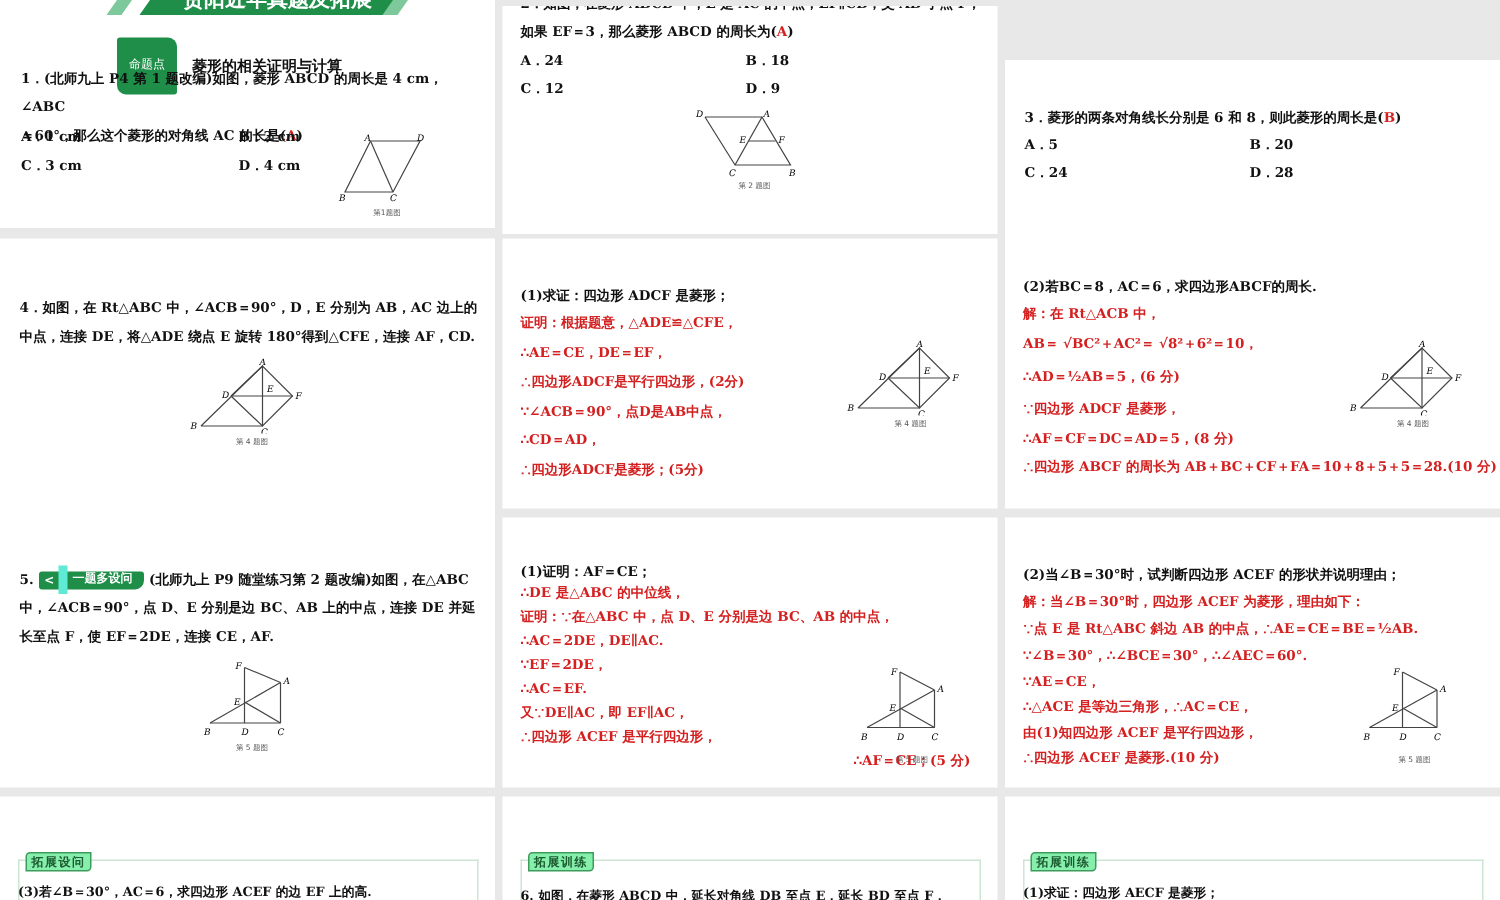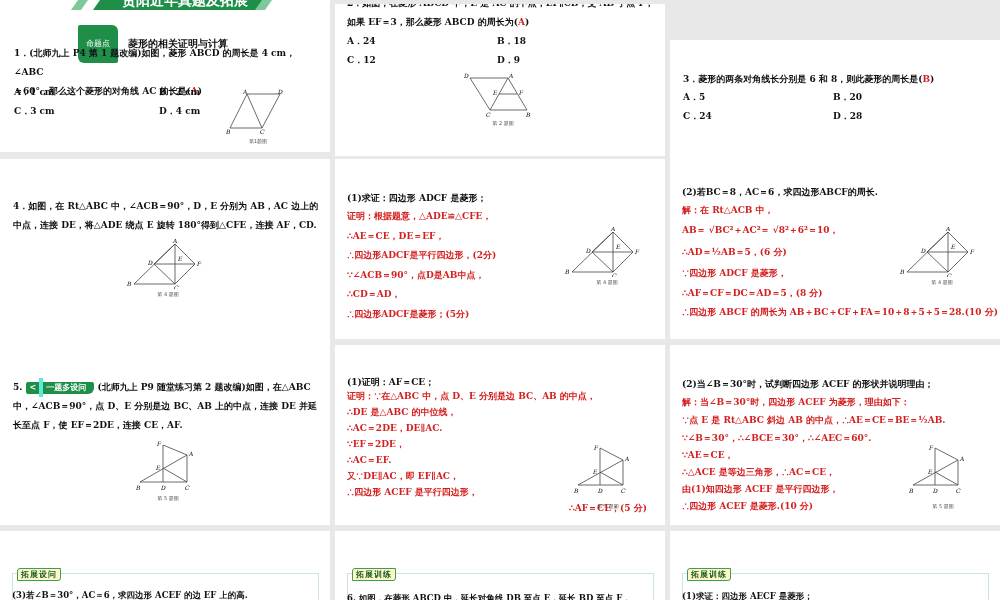--- a/index.html
+++ b/index.html
@@ -14,21 +14,21 @@
           transform:skewX(-35deg);}
   .banner-text{position:absolute;left:110px;top:-8px;width:150px;text-align:center;color:#fff;font-size:14px;font-weight:bold;
           font-family:"DejaVu Sans",sans-serif;line-height:16px;}
   .banner-stripe{position:absolute;top:-10px;width:10px;height:20px;background:#7dc99b;transform:skewX(-35deg);}
   .tag{display:inline-block;background:#1e8e49;color:#fff;font-size:8px;font-family:Liberation Mono, monospace;
        padding:13px 8px;border-radius:2px 6px 2px 6px;line-height:12px;}
   .topic{font-size:10px;font-weight:bold;font-family:"DejaVu Sans",sans-serif;margin-left:10px;}
   .multi-tag{display:inline-flex;align-items:center;background:#1e8e49;color:#fff;font-size:8px;font-family:"DejaVu Sans",sans-serif;
        padding:0 8px 0 4px;height:12px;border-radius:2px 2px 6px 2px;vertical-align:middle;}
   .ext-box{position:absolute;border:1px solid #cde6d4;border-bottom:none;}
-  .ext-tag{position:absolute;background:#fef9c3;border:1px solid #3d9c5c;color:#1c5a30;font-size:8px;font-weight:bold;
+  .ext-tag{position:absolute;background:#86efac;border:1px solid #3d9c5c;color:#1c5a30;font-size:8px;font-weight:bold;
        padding:0 3px;line-height:11px;border-radius:3px 0 3px 0;font-family:Liberation Sans, sans-serif;letter-spacing:1px;}
   .cap{font-size:5px;color:#555;text-align:center;font-family:"DejaVu Sans",sans-serif;}
   svg text{font-family:"DejaVu Serif",serif;font-style:italic;}
 </style>
 </head>
 <body>
 
 <div class="card" style="left:0;top:0;width:330px;height:152px;">
   <div class="banner"></div>
   <div class="banner-stripe" style="left:78px;"></div>
@@ -164,21 +164,21 @@
   </svg>
   <div class="cap" style="position:absolute;left:252px;top:120px;width:40px;">第 4 题图</div>
 </div>
 
 <div class="card" style="left:0;top:345px;width:330px;height:180px;">
   <div class="q" style="position:absolute;left:13px;top:33px;width:315px;">
     <div>
       <span>5.</span>
       <span class="multi-tag">
           <span style="margin-right:3px;">&lt;</span>
-          <span style="border-left:4px solid #5eead4;padding-left:3px;font-family:Liberation Mono, monospace;">一题多设问</span>
+          <span style="border-left:6px solid #5eead4;padding-left:3px;font-family:Liberation Mono, monospace;">一题多设问</span>
         </span>
       <span>(北师九上 P9 随堂练习第 2 题改编)如图，在△ABC</span>
     </div>
     <div>中，∠ACB＝90°，点 D、E 分别是边 BC、AB 上的中点，连接 DE 并延</div>
     <div>长至点 F，使 EF＝2DE，连接 CE，AF.</div>
   </div>
   <svg style="position:absolute;left:130px;top:95px;" width="80" height="55" viewBox="0 0 80 55">
     <line x1="10" y1="42" x2="57" y2="42" stroke="#444" stroke-width="0.8"></line>
     <line x1="57" y1="42" x2="57" y2="15" stroke="#444" stroke-width="0.8"></line>
     <line x1="10" y1="42" x2="57" y2="15" stroke="#444" stroke-width="0.8"></line>
@@ -191,22 +191,22 @@
     <text x="6" y="50" font-size="6">B</text>
       <text x="31" y="50" font-size="6">D</text>
       <text x="55" y="50" font-size="6">C</text>
   </svg>
   <div class="cap" style="position:absolute;left:148px;top:150px;width:40px;">第 5 题图</div>
 </div>
 
 <div class="card" style="left:335px;top:345px;width:330px;height:180px;">
   <div class="q" style="position:absolute;left:12px;top:28px;">(1)证明：AF＝CE；</div>
   <div style="position:absolute;left:12px;top:43px;width:300px;">
+    <div class="red" style="line-height:16px;">∴DE 是△ABC 的中位线，</div>
     <div class="red" style="line-height:16px;">证明：∵在△ABC 中，点 D、E 分别是边 BC、AB 的中点，</div>
-    <div class="red" style="line-height:16px;">∴DE 是△ABC 的中位线，</div>
     <div class="red" style="line-height:16px;">∴AC＝2DE，DE∥AC.</div>
     <div class="red" style="line-height:16px;">∵EF＝2DE，</div>
     <div class="red" style="line-height:16px;">∴AC＝EF.</div>
     <div class="red" style="line-height:16px;">又∵DE∥AC，即 EF∥AC，</div>
     <div class="red" style="line-height:16px;">∴四边形 ACEF 是平行四边形，</div>
     <div class="red" style="line-height:16px;text-align:right;">∴AF＝CE；(5 分)</div>
   </div>
   <svg style="position:absolute;left:238px;top:98px;" width="70" height="52" viewBox="0 0 70 52">
     <line x1="5" y1="42" x2="50" y2="42" stroke="#444" stroke-width="0.8"></line>
     <line x1="50" y1="42" x2="50" y2="17" stroke="#444" stroke-width="0.8"></line>

